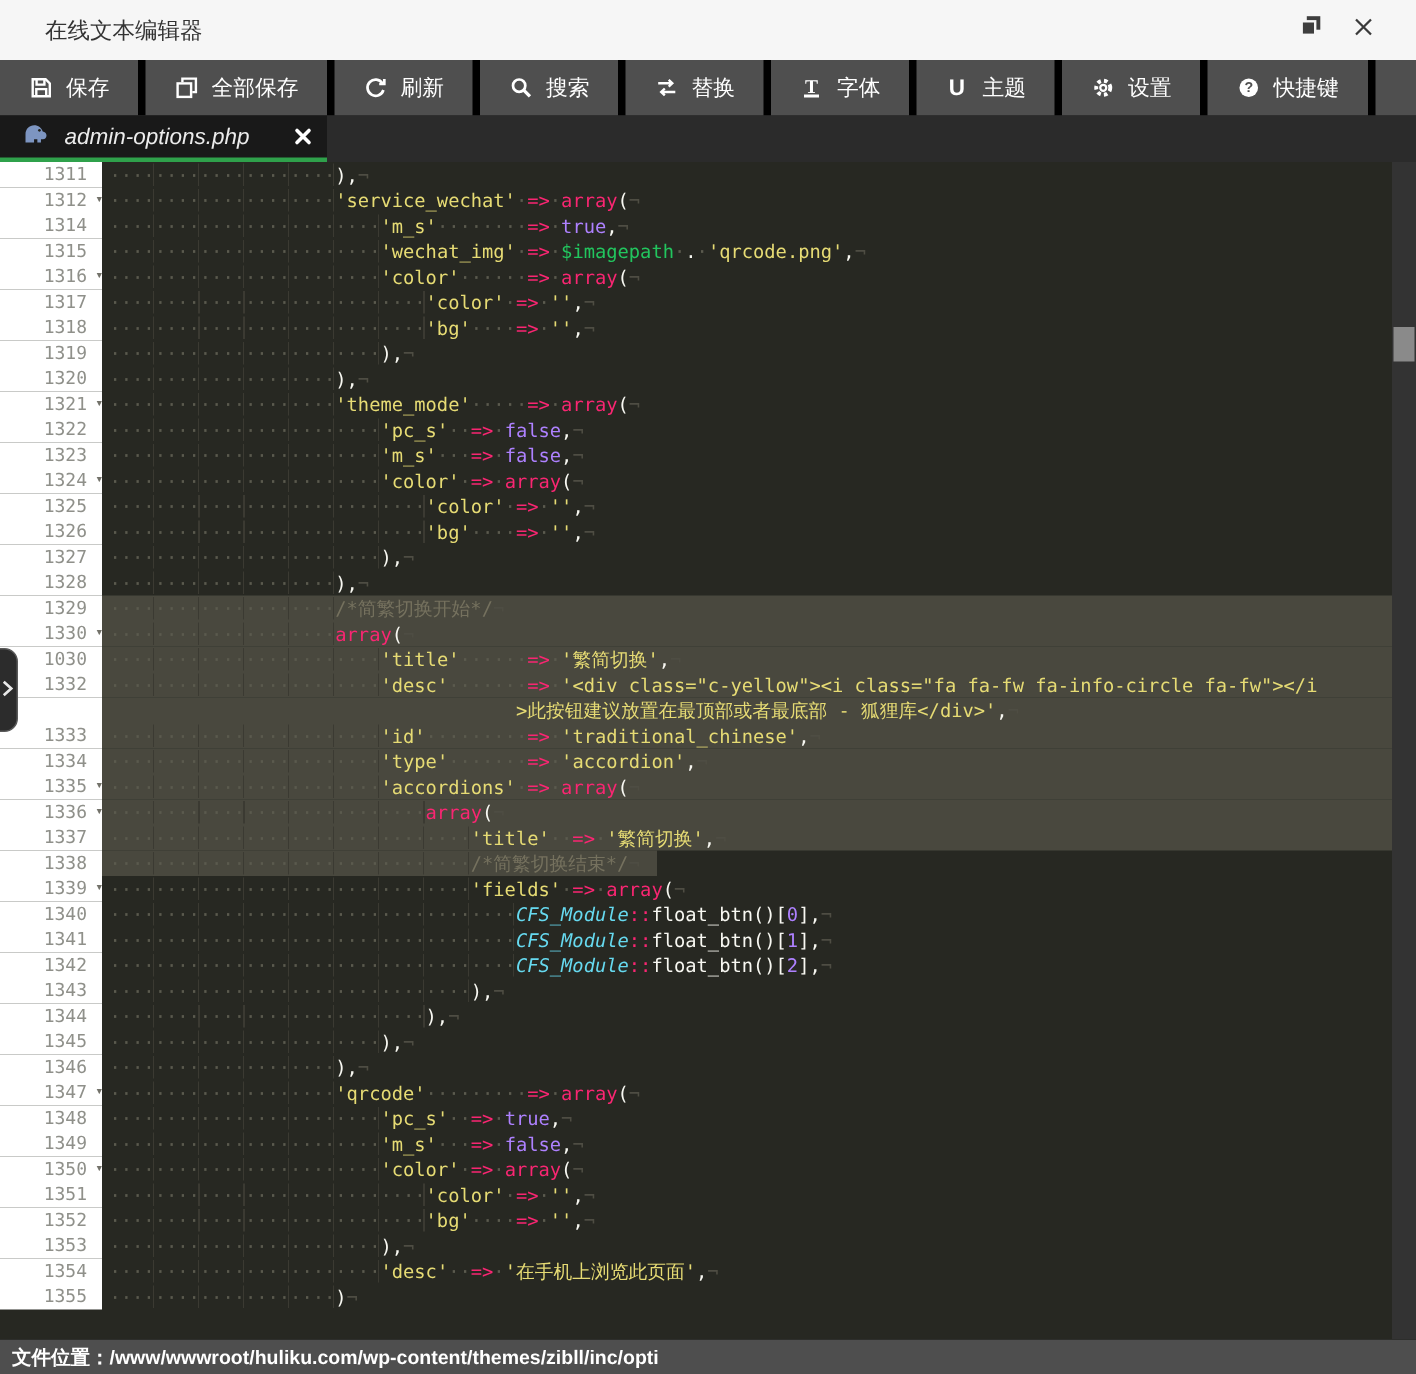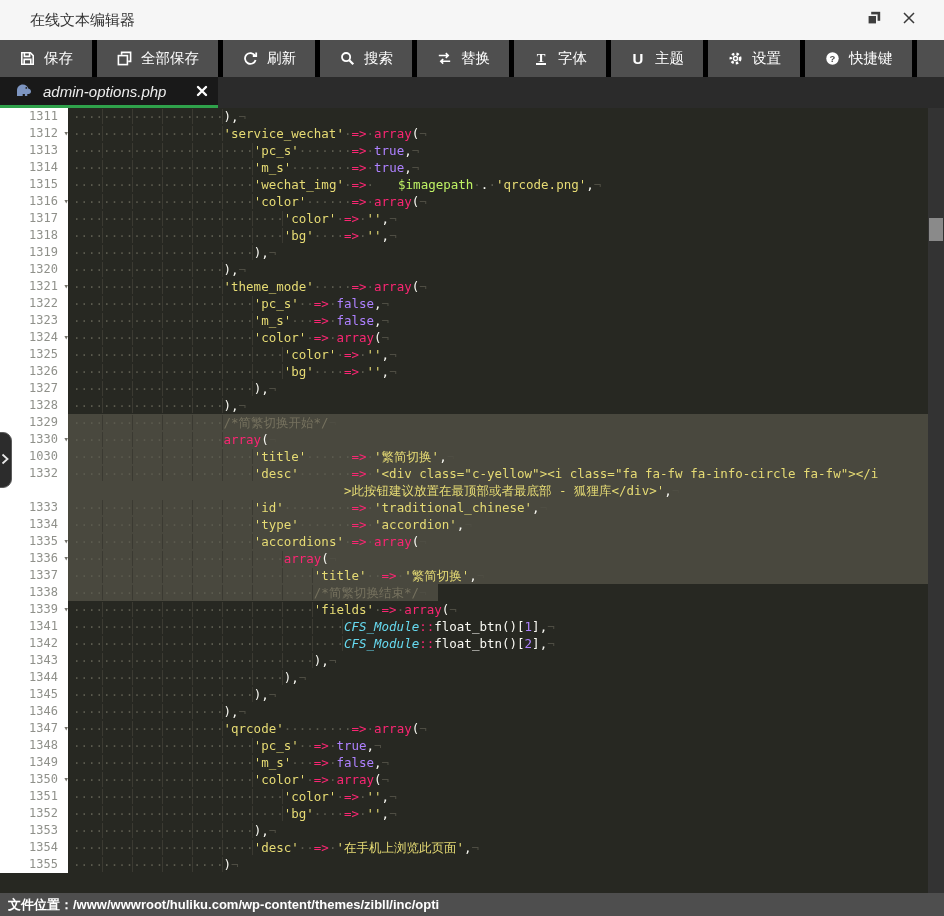--- a/index.html
+++ b/index.html
@@ -40,21 +40,21 @@
   .fold{position:absolute;right:-1px;top:1px;color:#73726a;font-size:9px;line-height:15px;cursor:pointer;}
   .code{flex:1;white-space:pre;padding-left:5px;position:relative;cursor:text;}
   .code.sel{background:#49483e;}
   .code.selpart{background:linear-gradient(to right,#49483e 0,#49483e var(--w),transparent var(--w));}
   .t-ws{color:#5b5a4e;}
   .t-ws.lead{background:repeating-linear-gradient(to right,transparent 0,transparent 29px,#3b3a32 29px,#3b3a32 30px);}
   .t-txt{color:#f8f8f2;}
   .t-str{color:#e6db74;}
   .t-op{color:#f92672;}
   .t-num{color:#ae81ff;}
-  .t-var{color:#bef264;margin-left:24px;}
+  .t-var{color:#22c55e;}
   .t-com{color:#75715e;}
   .t-cls{color:#66d9ef;font-style:italic;}
   .t-eol{color:#4e4d43;}
 
   .scrollbar{position:absolute;top:0;right:0;width:16px;height:100%;background:#333;cursor:pointer;}
   .scroll-thumb{position:absolute;top:110px;left:1px;width:14px;height:23px;background:#8a8a8a;}
 
   .flap{position:absolute;left:-6px;top:324px;width:18px;height:56px;background:#2c2c2c;
     border:1px solid #5a5a5a;border-radius:0 9px 9px 0;z-index:6;display:flex;align-items:center;
     justify-content:flex-end;padding-right:2px;box-sizing:border-box;cursor:pointer;}
@@ -191,24 +191,20 @@
     <div class="rows">
         <div class="row">
           <div class="gutter">1311</div>
           <div class="code"><span class="t-ws lead">····················</span><span class="t-txt">),</span><span class="t-eol">¬</span></div>
         </div>
         <div class="row">
           <div class="gutter">1312<span class="fold">▾</span></div>
           <div class="code"><span class="t-ws lead">····················</span><span class="t-str">'service_wechat'</span><span class="t-ws">·</span><span class="t-op">=&gt;</span><span class="t-ws">·</span><span class="t-op">array</span><span class="t-txt">(</span><span class="t-eol">¬</span></div>
         </div>
         <div class="row">
-          <div class="gutter">1313</div>
-          <div class="code"><span class="t-ws lead">························</span><span class="t-str">'pc_s'</span><span class="t-ws">·······</span><span class="t-op">=&gt;</span><span class="t-ws">·</span><span class="t-num">true</span><span class="t-txt">,</span><span class="t-eol">¬</span></div>
-        </div>
-        <div class="row">
           <div class="gutter">1314</div>
           <div class="code"><span class="t-ws lead">························</span><span class="t-str">'m_s'</span><span class="t-ws">········</span><span class="t-op">=&gt;</span><span class="t-ws">·</span><span class="t-num">true</span><span class="t-txt">,</span><span class="t-eol">¬</span></div>
         </div>
         <div class="row">
           <div class="gutter">1315</div>
           <div class="code"><span class="t-ws lead">························</span><span class="t-str">'wechat_img'</span><span class="t-ws">·</span><span class="t-op">=&gt;</span><span class="t-ws">·</span><span class="t-var">$imagepath</span><span class="t-ws">·</span><span class="t-txt">.</span><span class="t-ws">·</span><span class="t-str">'qrcode.png'</span><span class="t-txt">,</span><span class="t-eol">¬</span></div>
         </div>
         <div class="row">
           <div class="gutter">1316<span class="fold">▾</span></div>
           <div class="code"><span class="t-ws lead">························</span><span class="t-str">'color'</span><span class="t-ws">······</span><span class="t-op">=&gt;</span><span class="t-ws">·</span><span class="t-op">array</span><span class="t-txt">(</span><span class="t-eol">¬</span></div>
@@ -301,20 +297,24 @@
           <div class="gutter">1337</div>
           <div class="code sel"><span class="t-ws lead">································</span><span class="t-str">'title'</span><span class="t-ws">··</span><span class="t-op">=&gt;</span><span class="t-ws">·</span><span class="t-str">'繁简切换'</span><span class="t-txt">,</span><span class="t-eol">¬</span></div>
         </div>
         <div class="row">
           <div class="gutter">1338</div>
           <div class="code selpart" style="--w: calc(5px + 48.5ch);"><span class="t-ws lead">································</span><span class="t-com">/*简繁切换结束*/</span><span class="t-eol">¬</span></div>
         </div>
         <div class="row">
           <div class="gutter">1339<span class="fold">▾</span></div>
           <div class="code"><span class="t-ws lead">································</span><span class="t-str">'fields'</span><span class="t-ws">·</span><span class="t-op">=&gt;</span><span class="t-ws">·</span><span class="t-op">array</span><span class="t-txt">(</span><span class="t-eol">¬</span></div>
+        </div>
+        <div class="row">
+          <div class="gutter">1340</div>
+          <div class="code"><span class="t-ws lead">····································</span><span class="t-cls">CFS_Module</span><span class="t-op">::</span><span class="t-txt">float_btn()[</span><span class="t-num">0</span><span class="t-txt">],</span><span class="t-eol">¬</span></div>
         </div>
         <div class="row">
           <div class="gutter">1341</div>
           <div class="code"><span class="t-ws lead">····································</span><span class="t-cls">CFS_Module</span><span class="t-op">::</span><span class="t-txt">float_btn()[</span><span class="t-num">1</span><span class="t-txt">],</span><span class="t-eol">¬</span></div>
         </div>
         <div class="row">
           <div class="gutter">1342</div>
           <div class="code"><span class="t-ws lead">····································</span><span class="t-cls">CFS_Module</span><span class="t-op">::</span><span class="t-txt">float_btn()[</span><span class="t-num">2</span><span class="t-txt">],</span><span class="t-eol">¬</span></div>
         </div>
         <div class="row">

